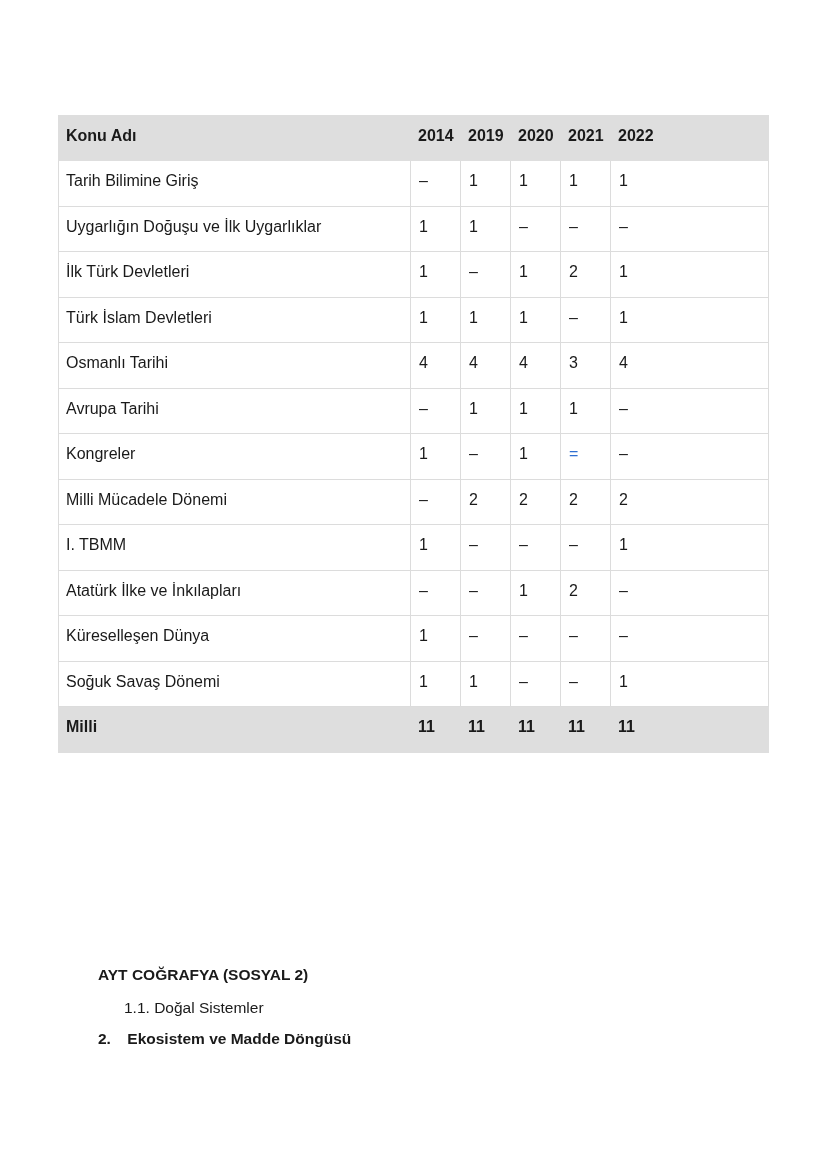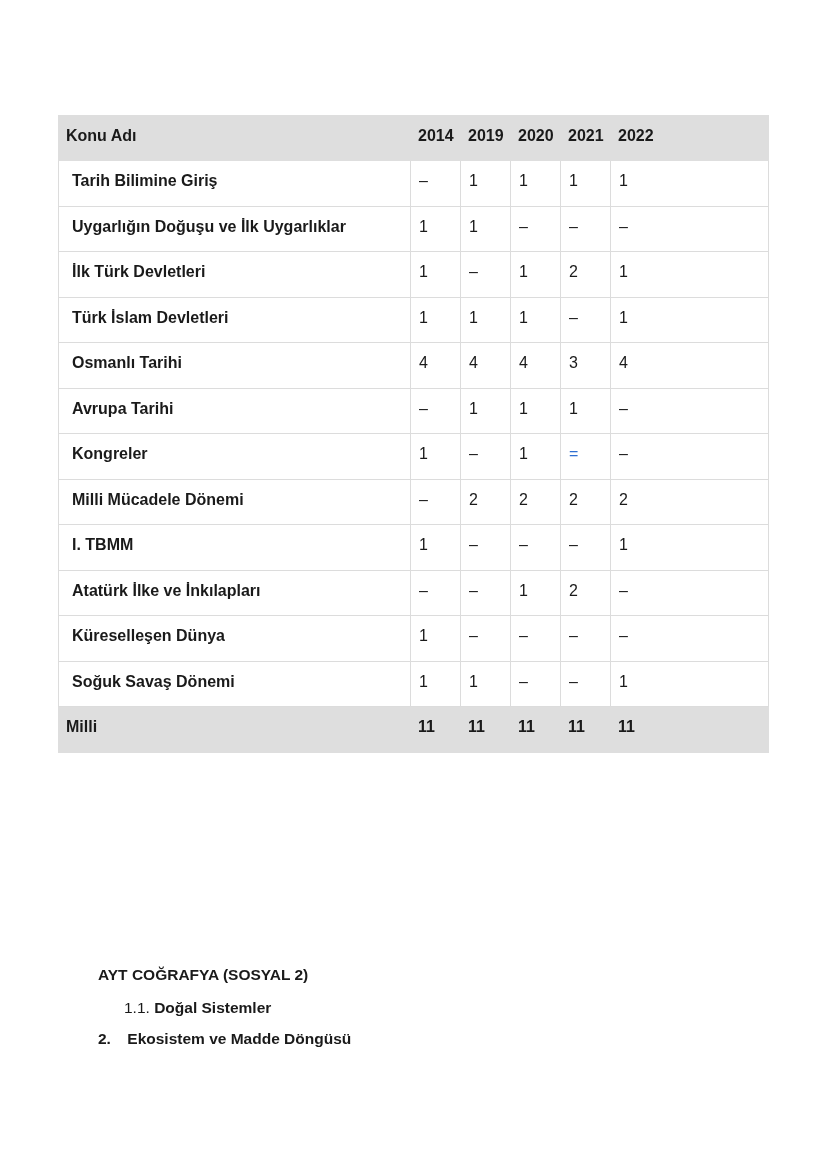--- a/index.html
+++ b/index.html
@@ -6,32 +6,32 @@
   body { width: 828px; height: 1169px; position: relative; overflow: hidden;
          font-family: "Liberation Sans", sans-serif; color: #1a1a1a; }
   .tbl { position: absolute; left: 58px; top: 115px; width: 710px;
          border-collapse: collapse; table-layout: fixed; font-size: 16px; }
   .tbl td, .tbl th { padding: 0 0 0 7px; text-align: left; vertical-align: top;
          padding-top: 11px; height: 33.5px; border: 1px solid #dcdcdc; }
   .tbl th { font-weight: bold; }
   .tbl tr.head th, .tbl tr.total td { background: #dedede; border-color: #dedede; font-weight: bold; }
   .tbl tr.head th { height: 33px; }
   .tbl tr.total td { height: 34px; }
-  .tbl td.name { padding-left: 13px; font-weight: bold; }
+  .tbl td.name { padding-left: 7px; }
   .tbl td.val { padding-left: 8px; }
   .link-val { color: #2f6fd1; }
   .col-name { width: 352px; }
   .col-y { width: 50px; }
   .col-last { width: 158px; }
   .outline { position: absolute; left: 98px; top: 966px; font-size: 15.5px; }
   .outline .l1 { position: absolute; left: 0; top: 0; white-space: nowrap; font-weight: bold; }
   .outline .l2 { position: absolute; left: 26px; top: 33px; white-space: nowrap; }
   .outline .l3 { position: absolute; left: 0; top: 64px; white-space: nowrap; font-weight: bold; }
   .outline .num3 { display: inline-block; width: 25px; }
-  b { font-weight: bold; }
+  b { font-weight: normal; }
 </style>
 </head>
 <body>
 
 <table class="tbl">
   <colgroup>
     <col class="col-name">
       <col class="col-y">
       <col class="col-y">
       <col class="col-y">

